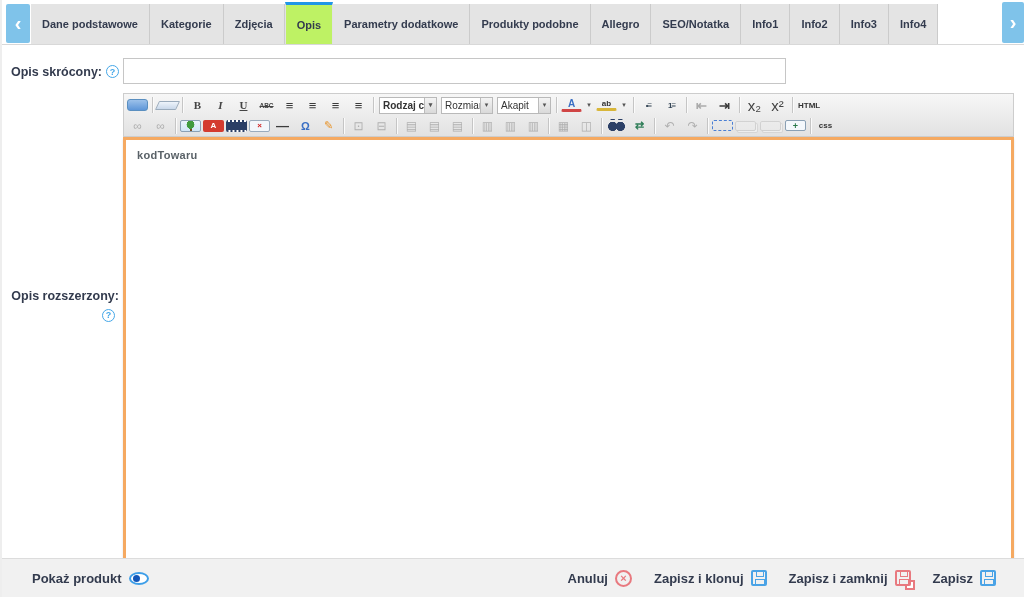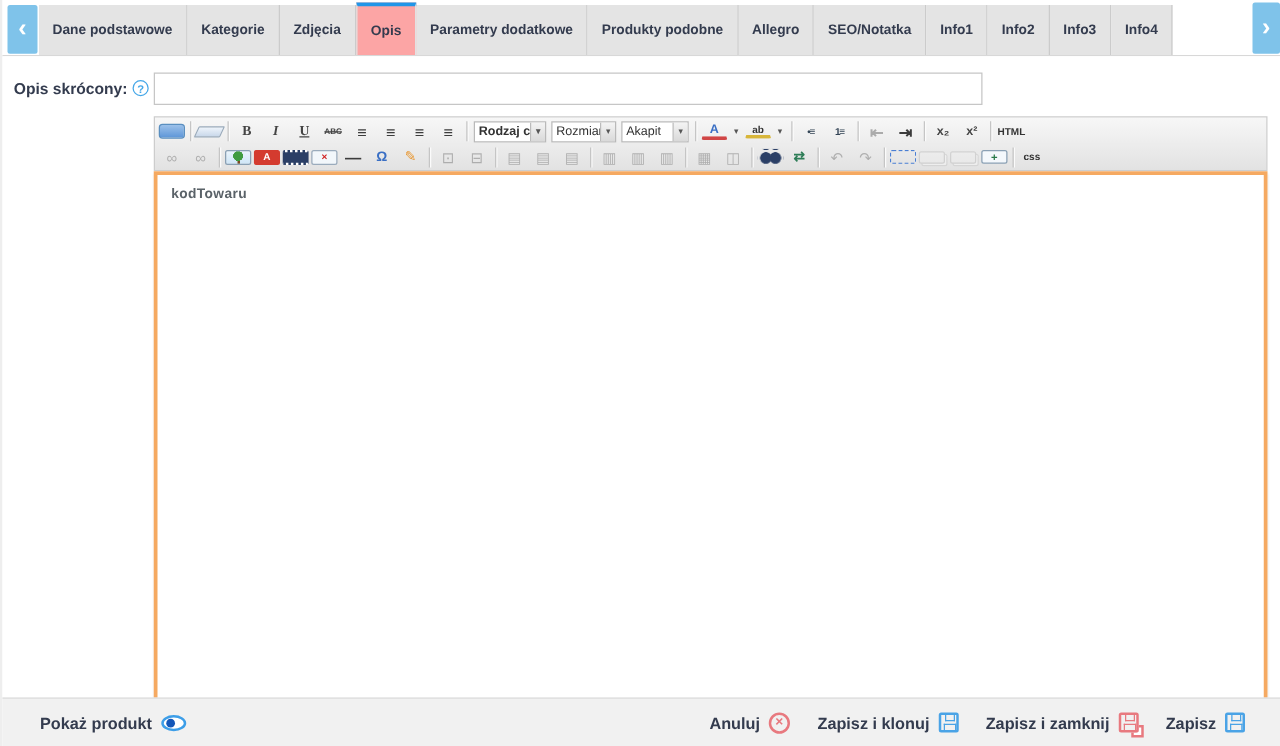--- a/index.html
+++ b/index.html
@@ -7,21 +7,21 @@
   body { font-family:"Liberation Sans", sans-serif; background:#fff; overflow:hidden; }
   .page { position:relative; width:1024px; height:597px; background:#fff; border-left:2px solid #eee; box-shadow: inset 2px 0 0 #fbfbfb; }
 
   
   .tabbar { position:relative; height:45px; display:flex; align-items:stretch; border-bottom:1px solid #d8d8d8; background:#fff; overflow:hidden; }
   .tab-arrow { width:24px; background:var(--nav_arrow_blue); color:#fff; display:flex; align-items:center; justify-content:center; font-size:20px; font-weight:bold; cursor:pointer; }
   .tab-arrow.left { margin:4px 1px 1px 4px; border-radius:2px; }
   .tab-arrow.right { position:absolute; right:0; top:2px; bottom:1px; width:22px; z-index:5; border-radius:2px; }
   .tabs-strip { display:flex; flex:1; overflow:hidden; }
   .tab { margin-top:4px; background:var(--tab_bg); border-right:1px solid #cbcbcb; padding:0 11px; display:flex; align-items:center; font-weight:bold; font-size:11px; color:var(--text_dark); white-space:nowrap; cursor:pointer; }
-  .tab.active { margin-top:2px; margin-bottom:-1px; border-top:3px solid var(--accent_blue); background:#fca5a5; border-left:1px solid #e2e2e2; border-right:1px solid #e2e2e2; z-index:2; }
+  .tab.active { margin-top:2px; margin-bottom:-1px; border-top:3px solid var(--accent_blue); background:#bef264; border-left:1px solid #e2e2e2; border-right:1px solid #e2e2e2; z-index:2; }
 
   
   .main { position:absolute; top:45px; bottom:39px; left:0; right:0; background:#fff; }
   .label { font-size:12.5px; font-weight:bold; color:var(--text_dark); }
   .ic-help { display:inline-flex; align-items:center; justify-content:center; width:13px; height:13px; border:1px solid var(--help_blue); border-radius:50%; color:var(--help_blue); font-size:9px; font-weight:bold; margin-left:4px; vertical-align:middle; cursor:pointer; }
   .row-short { position:absolute; top:13px; left:0; display:flex; align-items:center; }
   .label-col { width:117px; text-align:right; }
   .short-input { margin-left:4px; width:663px; height:26px; border:1px solid #c6c6c6; background:#fff; padding:0 6px; font-size:12px; color:#333; outline:none; }
 
   .long-label-block { position:absolute; top:241px; left:0; width:117px; text-align:right; }
@@ -39,21 +39,21 @@
   .tb-select .sel-label { padding:0 3px; flex:1; white-space:nowrap; overflow:hidden; }
   .tb-select .sel-arrow { width:12px; height:100%; display:flex; align-items:center; justify-content:center; background:linear-gradient(#f4f4f4,#d9d9d9); border-left:1px solid #bbb; font-size:7px; color:#555; }
 
   
   .g-bold { font-weight:bold; font-size:11px; font-family:"Liberation Serif",serif; }
   .g-italic { font-style:italic; font-weight:bold; font-size:11px; font-family:"Liberation Serif",serif; }
   .g-underline { text-decoration:underline; font-weight:bold; font-size:11px; font-family:"Liberation Serif",serif; }
   .g-strike { font-size:6.5px; font-weight:bold; text-decoration:line-through; }
   .g-align { font-size:13px; font-weight:bold; color:#3c3c3c; }
   .g-list { font-size:8px; font-weight:bold; letter-spacing:-1px; color:#345; }
-  .g-sub, .g-sup { font-size:10px; font-weight:bold; }
+  .g-sub, .g-sup { font-size:15px; font-weight:normal; }
   .g-tiny { font-size:8px; font-weight:bold; color:#333; }
   .g-omega { color:#3a6fc4; font-weight:bold; font-size:11px; }
   .g-template { color:#e8962f; font-size:11px; }
   .g-replace { color:#2e7d57; font-weight:bold; font-size:11px; }
   .g-undo { font-size:12px; color:#555; }
   .mini { min-width:10px; font-size:7px; color:#555; }
 
   .ic-toggle { width:15px; height:12px; border:1px solid #5a8fc0; border-radius:3px; background:linear-gradient(#9cc1ea,#5e96d8); }
   .ic-eraser { width:13px; height:9px; background:linear-gradient(#eef4fb,#c9d8ea); border:1px solid #9aabbc; transform:skewX(-25deg); border-radius:1px; }
   .ic-fontcolor { font-weight:bold; font-size:10px; color:#3a6fc4; border-bottom:3px solid #d04545; line-height:1; height:13px; align-self:center; }
@@ -117,20 +117,24 @@
 
   <div class="main">
 
     <div class="row-short">
       <div class="label-col">
         <span class="label">Opis skrócony:</span><span class="ic-help">?</span>
       </div>
       <input class="short-input" type="text" value="" style="">
     </div>
 
+    <div class="long-label-block">
+      <span class="label">Opis rozszerzony:</span><br>
+      <span class="ic-help">?</span>
+    </div>
 
     <div class="editor">
       <div class="toolbar">
         <div class="tb-row" id="tb-row1">
             <span class="tb-btn ic-toggle"></span>
             <span class="tb-sep"></span>
             <span class="tb-btn ic-eraser"></span>
             <span class="tb-sep"></span>
             <span class="tb-btn g-bold">B</span>
             <span class="tb-btn g-italic">I</span>

